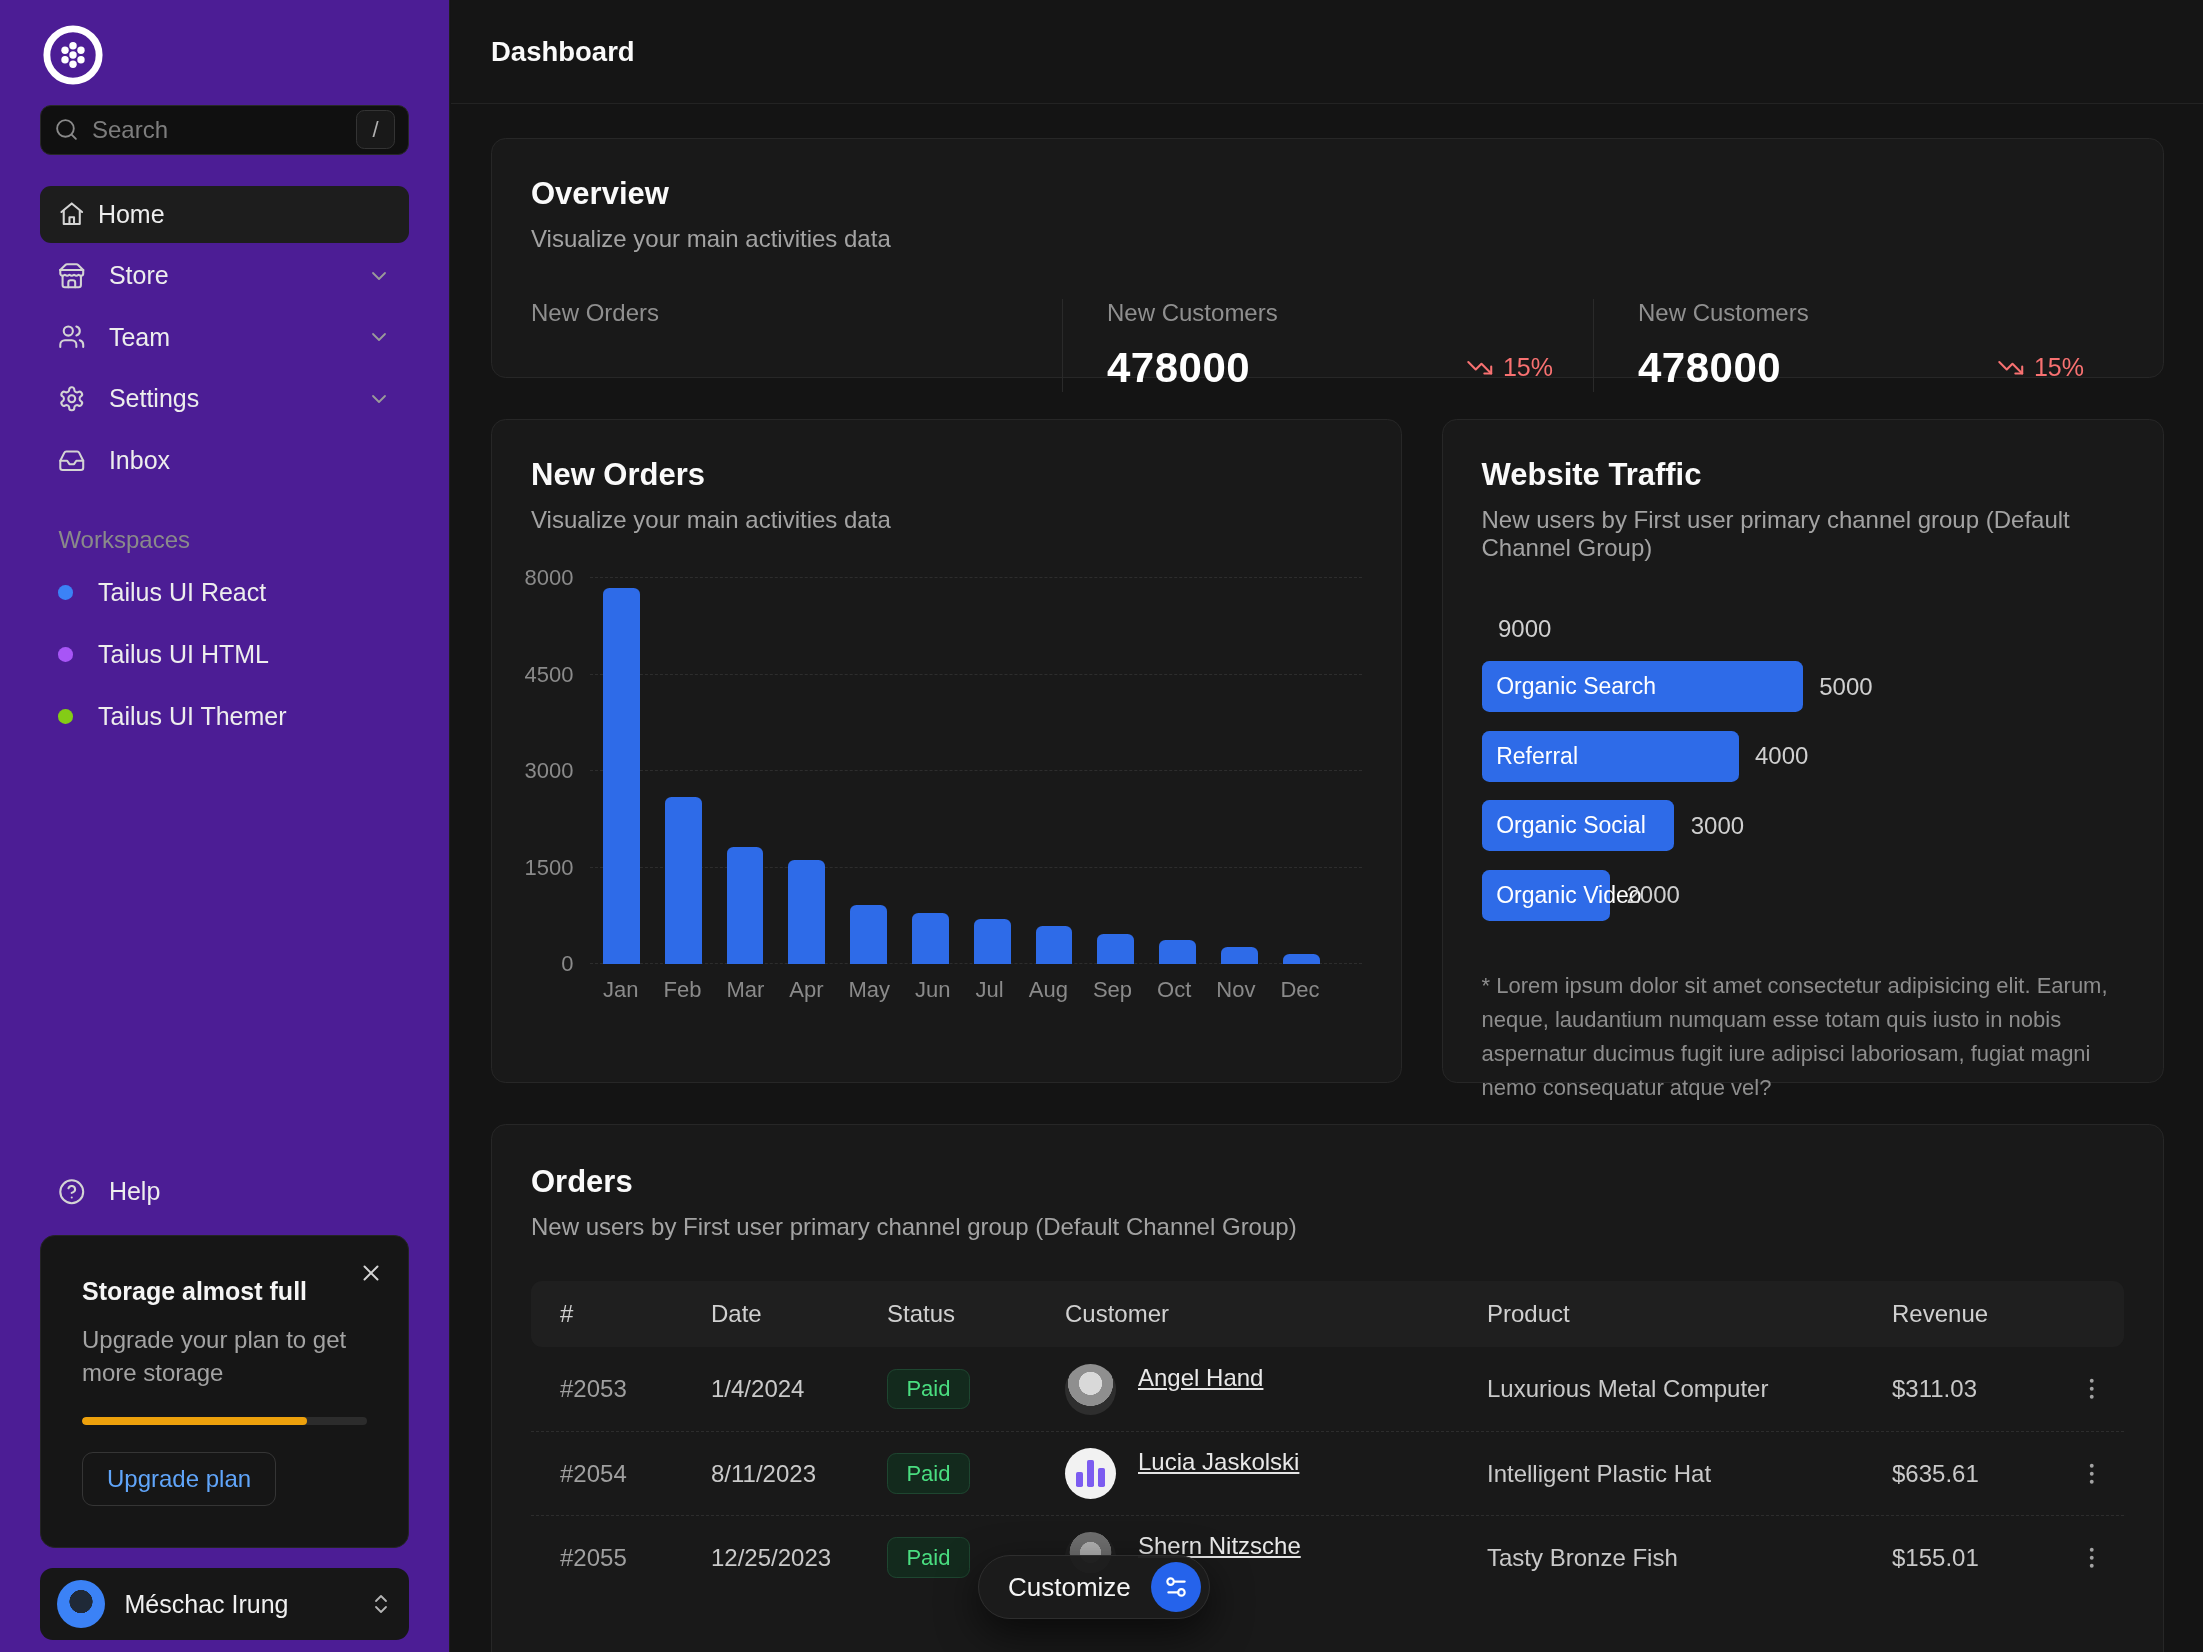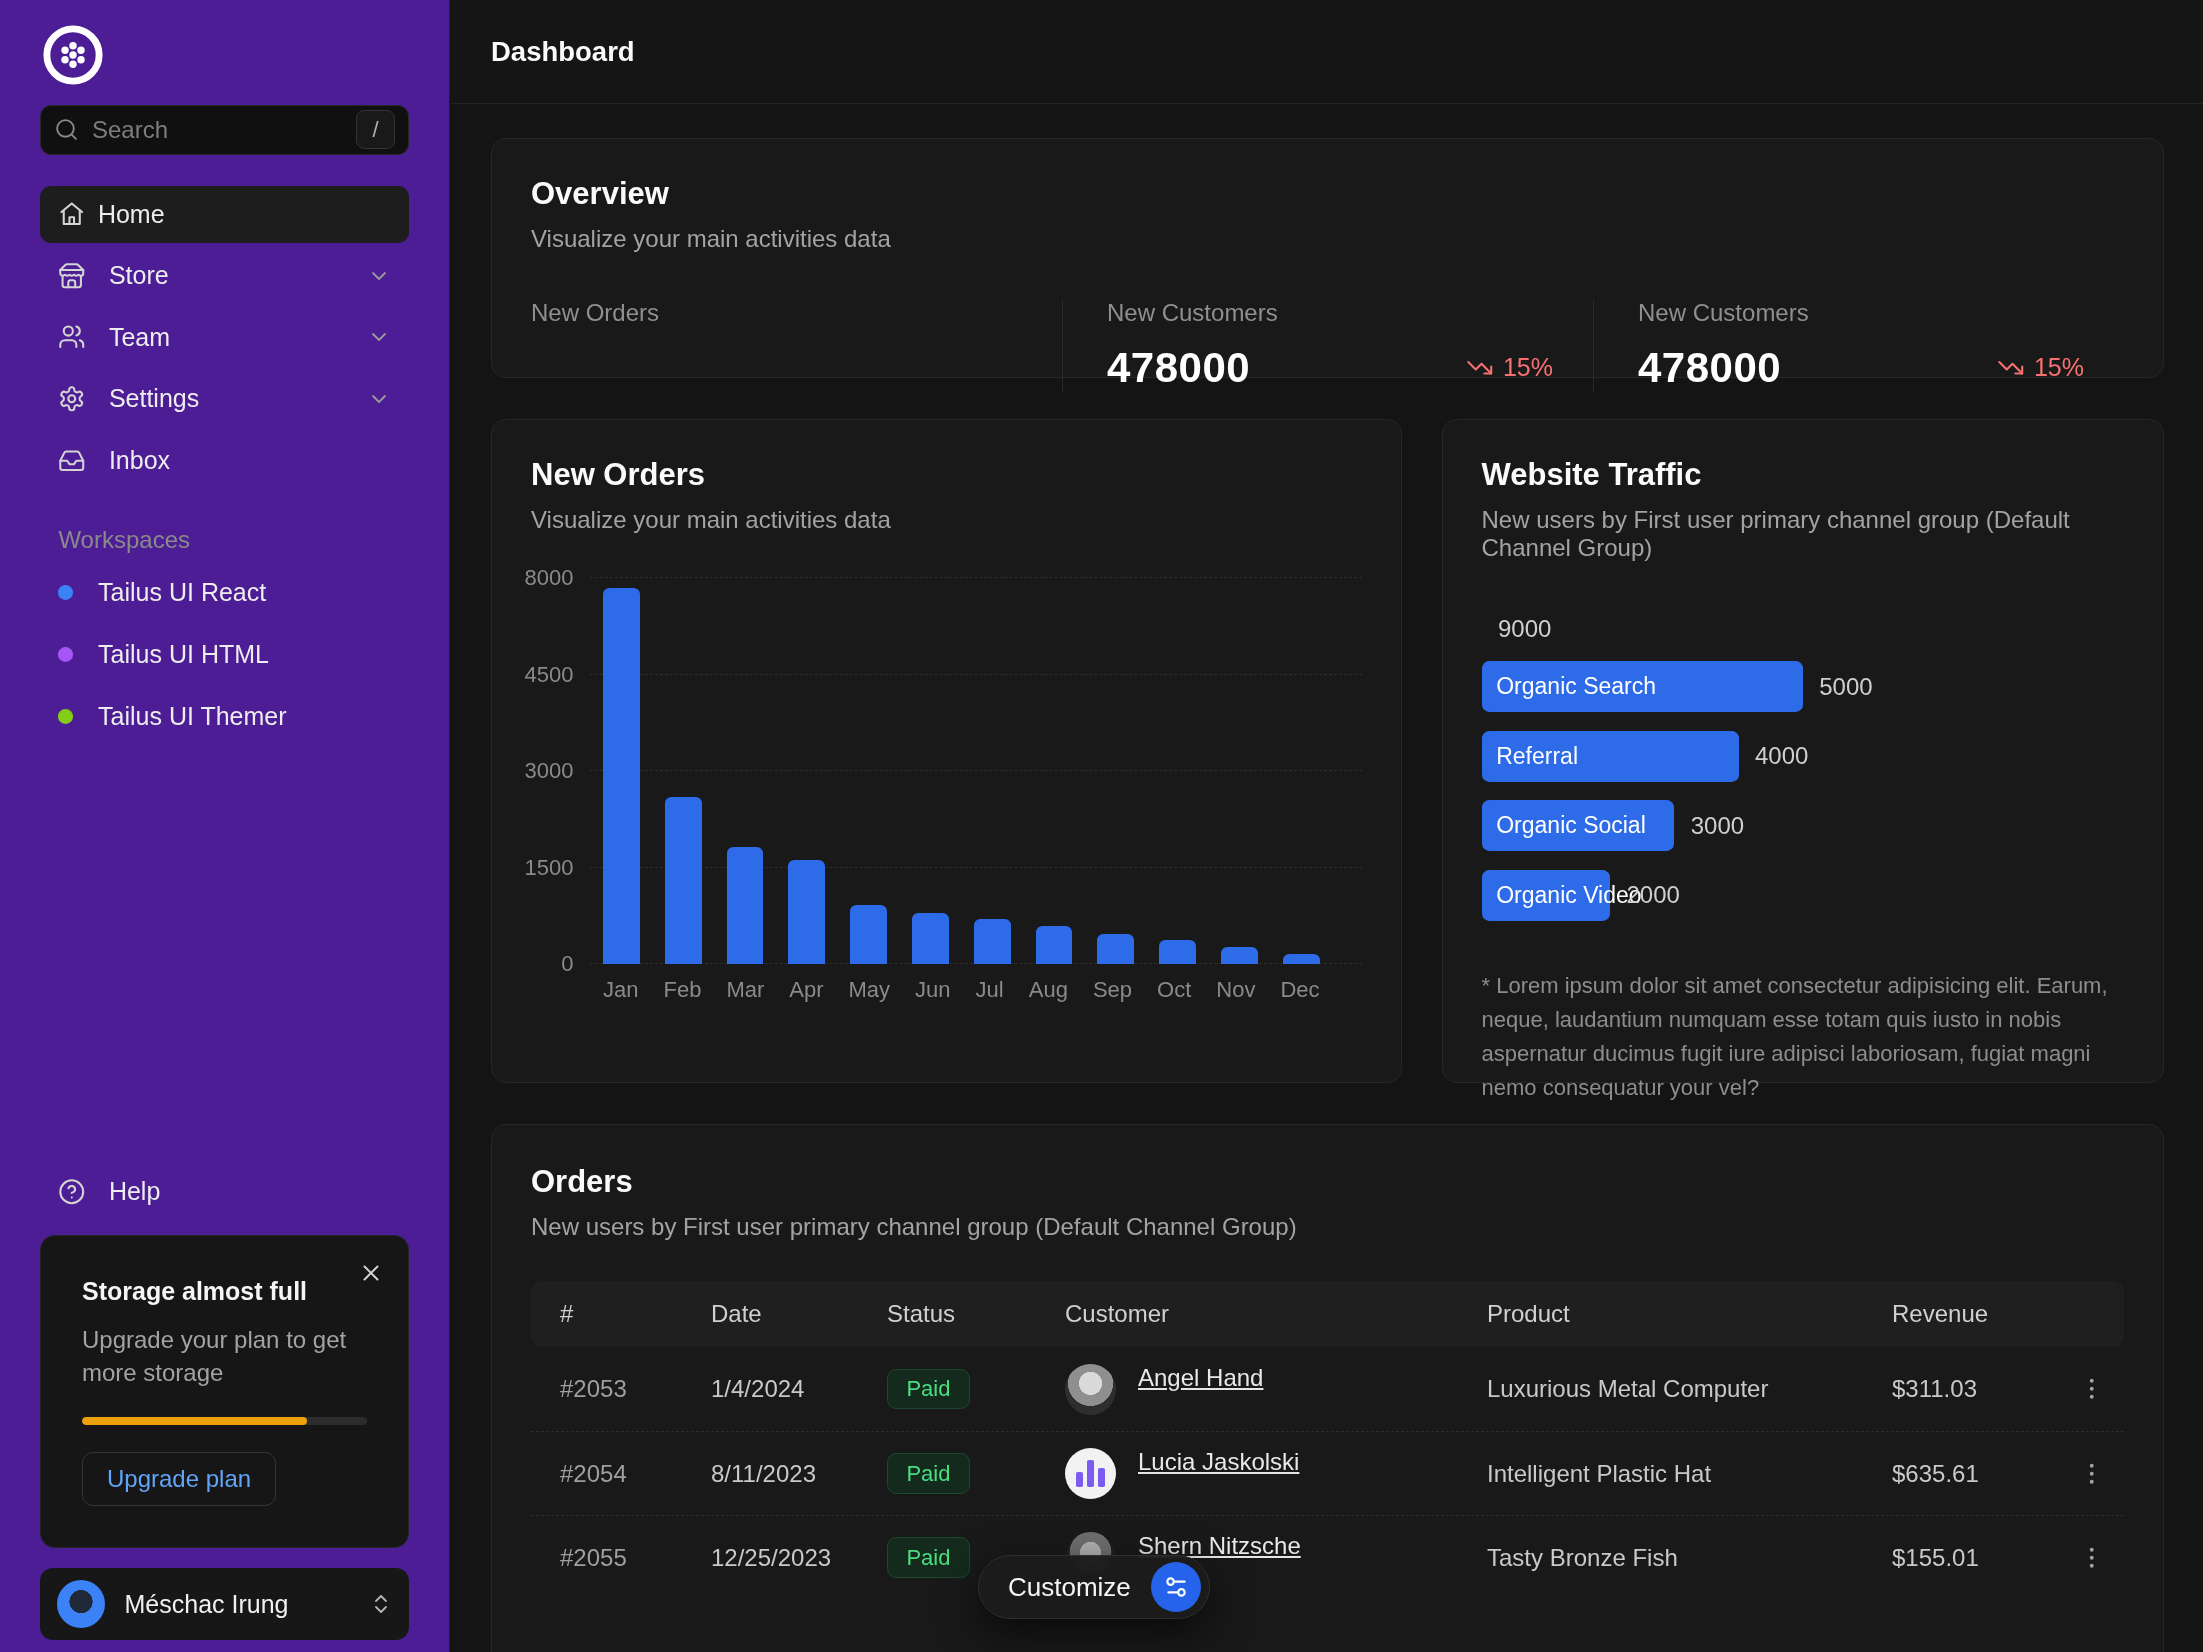--- a/index.html
+++ b/index.html
@@ -425,21 +425,21 @@
               </div>
               <span class="hval">3000</span>
             </div>
             <div class="hbar-row">
               <div class="hbar" style="width:20%;background:#2e6be8">
                 <span class="hlabel">Organic Video</span>
               </div>
               <span class="hval">2000</span>
             </div>
           </div>
-        <div class="footnote">* Lorem ipsum dolor sit amet consectetur adipisicing elit. Earum, neque, laudantium numquam esse totam quis iusto in nobis aspernatur ducimus fugit iure adipisci laboriosam, fugiat magni nemo consequatur your vel?</div>
+        <div class="footnote">* Lorem ipsum dolor sit amet consectetur adipisicing elit. Earum, neque, laudantium numquam esse totam quis iusto in nobis aspernatur ducimus fugit iure adipisci laboriosam, fugiat magni nemo consequatur atque vel?</div>
       </section>
     </div>
 
     <section class="card orders-card">
       <h2 class="card-title">Orders</h2>
       <div class="card-sub">New users by First user primary channel group (Default Channel Group)</div>
       <div class="table">
         <div class="thead" id="orders-thead">
             <div class="cell cell-first">#</div>
             <div class="cell">Date</div>

